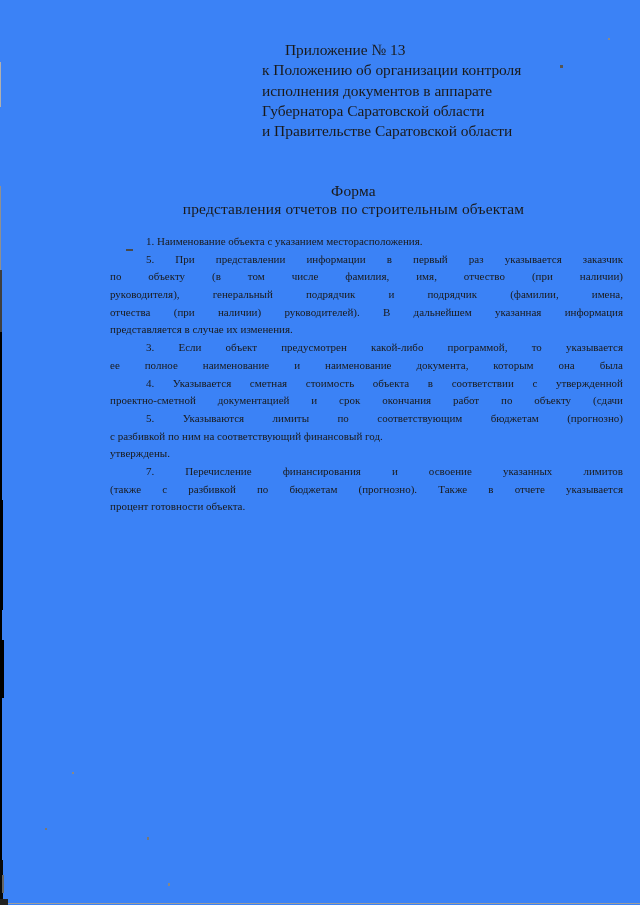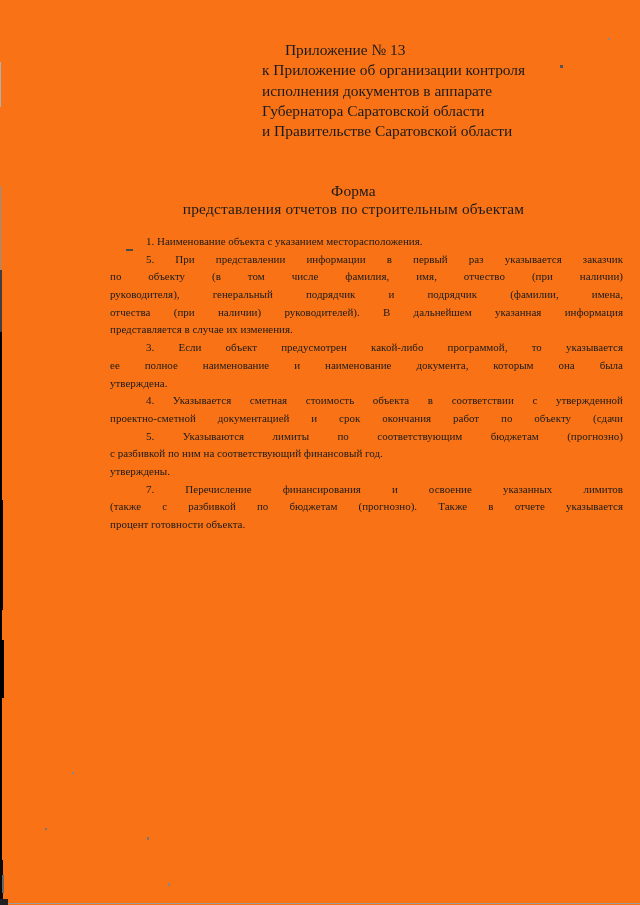--- a/index.html
+++ b/index.html
@@ -1,20 +1,20 @@
 <!DOCTYPE html>
 <html lang="ru"><head>
 <meta charset="utf-8">
 <style>
   html, body { margin: 0; padding: 0; background: #e8e8e8; }
   .page {
     position: relative;
     width: 640px;
     height: 905px;
-    background: #f97316;
+    background: #3b82f6;
     overflow: hidden;
     font-family: "Liberation Serif", "DejaVu Serif", serif;
     color: #1a1a1a;
     -webkit-font-smoothing: antialiased;
   }
 
   
   .header-block {
     position: absolute;
     left: 262px;
@@ -95,41 +95,40 @@
     <div class="artifact speck sp-2"></div>
     <div class="artifact speck sp-3"></div>
     <div class="artifact speck sp-4"></div>
     <div class="artifact speck sp-5"></div>
     <div class="artifact speck sp-6"></div>
     <div class="artifact speck sp-7"></div>
   </div>
 
   <div class="header-block">
     <div class="header-line indent-first">Приложение № 13</div>
-    <div class="header-line">к Приложение об организации контроля</div>
+    <div class="header-line">к Положению об организации контроля</div>
     <div class="header-line">исполнения документов в аппарате</div>
     <div class="header-line">Губернатора Саратовской области</div>
     <div class="header-line">и Правительстве Саратовской области</div>
   </div>
 
   <div class="title-block">
     <div>Форма</div>
     <div>представления отчетов по строительным объектам</div>
   </div>
 
   <div class="body-block" id="paragraphs">
       <div class="bline first last">1. Наименование объекта с указанием месторасположения.</div>
       <div class="bline first">5. При представлении информации в первый раз указывается заказчик</div>
       <div class="bline">по объекту (в том числе фамилия, имя, отчество (при наличии)</div>
       <div class="bline">руководителя), генеральный подрядчик и подрядчик (фамилии, имена,</div>
       <div class="bline">отчества (при наличии) руководителей). В дальнейшем указанная информация</div>
       <div class="bline last">представляется в случае их изменения.</div>
       <div class="bline first">3. Если объект предусмотрен какой-либо программой, то указывается</div>
       <div class="bline">ее полное наименование и наименование документа, которым она была</div>
-      <div class="bline last">утверждена.</div>
       <div class="bline first">4. Указывается сметная стоимость объекта в соответствии с утвержденной</div>
       <div class="bline">проектно-сметной документацией и срок окончания работ по объекту (сдачи</div>
       <div class="bline first">5. Указываются лимиты по соответствующим бюджетам (прогнозно)</div>
       <div class="bline last">с разбивкой по ним на соответствующий финансовый год.</div>
       <div class="bline last">утверждены.</div>
       <div class="bline first">7. Перечисление финансирования и освоение указанных лимитов</div>
       <div class="bline">(также с разбивкой по бюджетам (прогнозно). Также в отчете указывается</div>
       <div class="bline last">процент готовности объекта.</div>
     </div>
 

